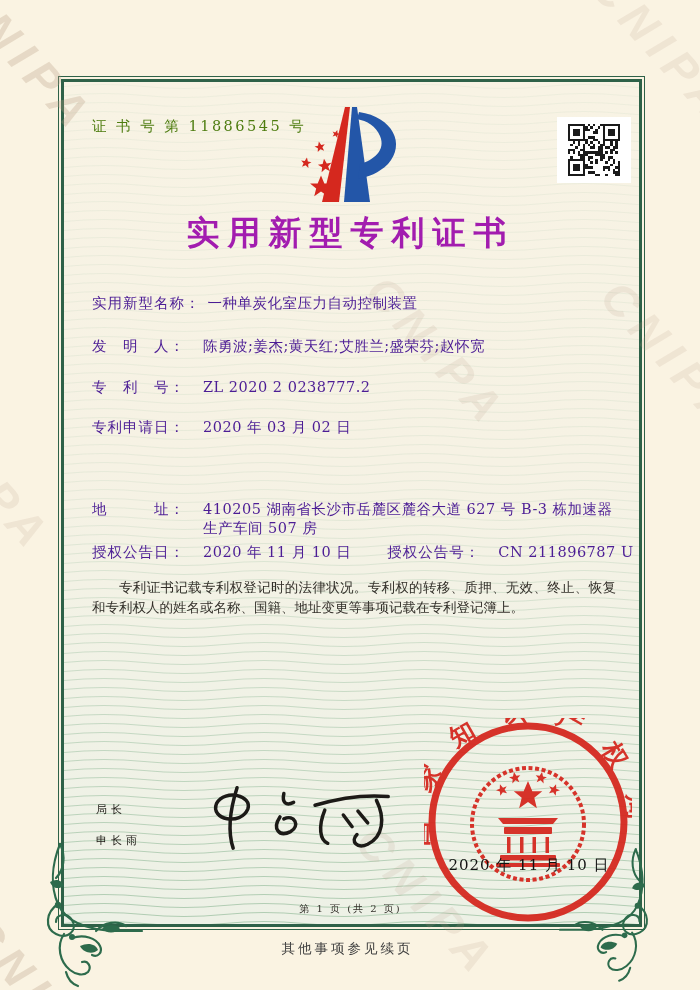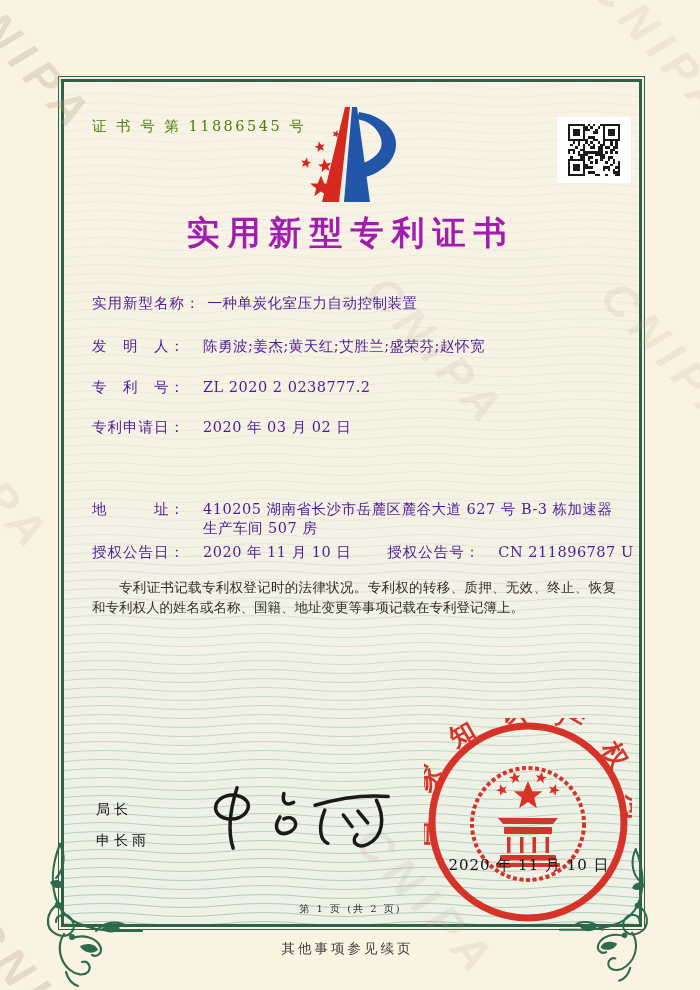--- a/index.html
+++ b/index.html
@@ -45,21 +45,21 @@
   .row .val{margin-left:18px;letter-spacing:0.5px;}
   .row.r1 .val{margin-left:7px;}
   .row.r5 .val{margin-left:13px;}
   .row.r6{white-space:normal;width:540px;}
   .row.r6 .valblk{display:inline-block;vertical-align:top;margin-left:18px;letter-spacing:0.5px;}
   .row .lbl2{margin-left:36px;letter-spacing:1px;}
   .paras{left:92px;top:578px;width:524px;font-size:13.5px;line-height:19.5px;
     text-align:justify;color:#33302a;}
   .paras p{margin:0;text-indent:2em;}
   .officer{left:96px;top:794px;font-family:"Liberation Sans","DejaVu Sans",sans-serif;
-    font-size:14px;line-height:31px;letter-spacing:4px;color:#17140f;}
+    font-size:11px;line-height:31px;letter-spacing:4px;color:#17140f;}
   .signature{left:200px;top:773px;width:195px;height:85px;}
   .seal{left:424px;top:718px;width:208px;height:208px;z-index:6;opacity:0.93;}
   .seal-date{left:436px;top:856px;width:186px;text-align:center;font-size:15px;
     letter-spacing:1px;color:#111;z-index:7;}
   .page-info{left:58px;top:902px;width:585px;text-align:center;font-size:10px;
     letter-spacing:2px;color:#33302a;}
   .cont-note{left:0;top:940px;width:649px;text-align:center;font-size:13.5px;
     letter-spacing:3px;color:#404040;margin-left:23px;}
   .flourish{z-index:8;}
   .flourish.fl-left{left:36px;top:842px;width:108px;height:146px;}

